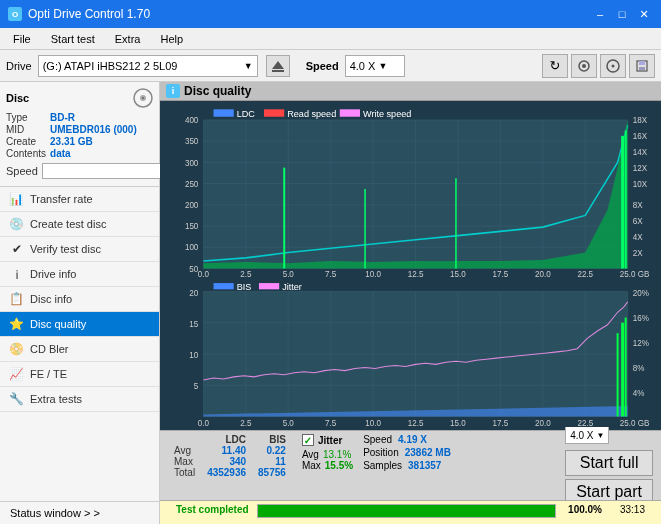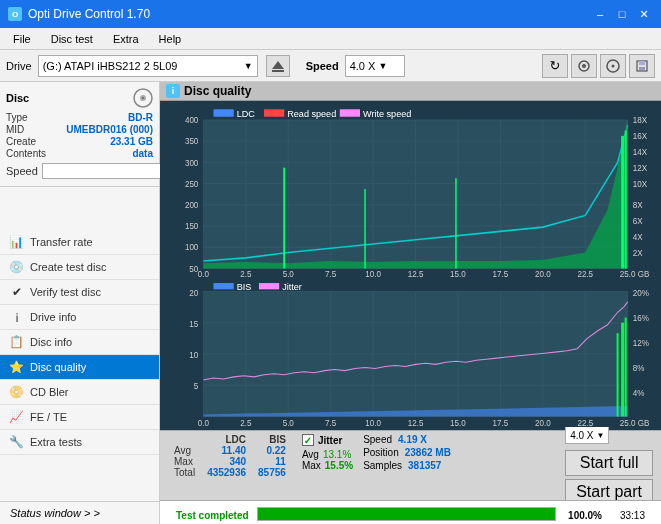--- a/index.html
+++ b/index.html
@@ -25,39 +25,39 @@
     .drive-eject-btn { width: 24px; height: 22px; background: #e0e0e0; border: 1px solid #aaa; display: flex; align-items: center; justify-content: center; cursor: pointer; margin-left: 2px; }
     .speed-label { font-size: 11px; font-weight: bold; }
     .speed-select { background: white; border: 1px solid #aaa; padding: 1px 4px; font-size: 11px; height: 22px; min-width: 60px; display: flex; align-items: center; }
     .drive-action-btns { display: flex; gap: 3px; margin-left: auto; }
     .drive-action-btn { width: 26px; height: 24px; background: #e0e0e0; border: 1px solid #aaa; display: flex; align-items: center; justify-content: center; cursor: pointer; font-size: 13px; }
 
     
     .main-layout { display: flex; height: calc(524px - 28px - 22px - 32px); }
 
     
-    .sidebar { width: 160px; background: #f5f5f5; border-right: 1px solid #ccc; display: flex; flex-direction: column; gap: 43px; }
+    .sidebar { width: 160px; background: #f5f5f5; border-right: 1px solid #ccc; display: flex; flex-direction: column; }
     .disc-section { padding: 6px; border-bottom: 1px solid #ccc; }
     .disc-header { display: flex; align-items: center; justify-content: space-between; margin-bottom: 4px; }
     .disc-title { font-size: 11px; font-weight: bold; }
     .disc-icon { width: 20px; height: 20px; }
     .disc-info-grid { display: grid; grid-template-columns: auto 1fr; gap: 1px 4px; font-size: 10px; }
     .disc-info-label { color: #333; }
-    .disc-info-value { color: #0066cc; font-weight: bold; text-align: right; }
+    .disc-info-value { color: #0066cc; font-weight: bold; }
     .disc-label-row { display: flex; align-items: center; gap: 4px; margin-top: 3px; }
     .disc-label-input { flex: 1; border: 1px solid #aaa; height: 16px; font-size: 10px; padding: 0 2px; background: white; }
     .disc-label-btn { width: 18px; height: 18px; background: #e0e0e0; border: 1px solid #aaa; display: flex; align-items: center; justify-content: center; cursor: pointer; font-size: 10px; }
 
     .sidebar-nav { display: flex; flex-direction: column; }
     .nav-item { padding: 5px 10px; cursor: pointer; font-size: 11px; border-bottom: 1px solid #e0e0e0; display: flex; align-items: center; gap: 6px; color: #333; }
     .nav-item.active { background: #0078d4; color: white; }
     .nav-item-icon { width: 14px; height: 14px; display: flex; align-items: center; justify-content: center; font-size: 12px; }
 
     .sidebar-bottom { margin-top: auto; border-top: 1px solid #ccc; }
-    .status-window-btn { padding: 5px 10px; cursor: pointer; font-size: 11px; display: flex; align-items: center; gap: 4px; background: #f5f5f5; font-style: italic; }
+    .status-window-btn { padding: 5px 10px; cursor: pointer; font-size: 11px; display: flex; align-items: center; gap: 4px; background: #f5f5f5; }
 
     
     .content-area { flex: 1; display: flex; flex-direction: column; background: #6d8da0; }
     
     
     .dq-header { background: #c0c0c0; padding: 2px 6px; display: flex; align-items: center; gap: 4px; border-bottom: 1px solid #999; }
     .dq-icon { width: 14px; height: 14px; background: #4fc3f7; border-radius: 2px; display: flex; align-items: center; justify-content: center; font-size: 9px; color: white; font-weight: bold; }
     .dq-title { font-size: 12px; font-weight: bold; }
 
     
@@ -77,21 +77,21 @@
     .stats-table td { padding: 0 6px; text-align: right; }
     .stats-table td:first-child { text-align: left; color: #333; }
     .stats-value-blue { color: #0066cc; font-weight: bold; }
     .checkbox-box { width: 12px; height: 12px; border: 1px solid #666; background: white; display: flex; align-items: center; justify-content: center; }
     .checkmark { color: #009900; font-size: 10px; font-weight: bold; }
 
     .buttons-area { display: flex; flex-direction: column; gap: 3px; margin-left: auto; align-self: center; }
     .action-btn { background: #e0e0e0; border: 1px solid #999; padding: 3px 10px; font-size: 16px; cursor: pointer; white-space: nowrap; }
 
     
-    .progress-area { background: #ffffff; border-top: 1px solid #aaa; padding: 3px 16px; display: flex; align-items: flex-end; gap: 8px; height: 24px; }
+    .progress-area { background: #fef9c3; border-top: 1px solid #aaa; padding: 3px 16px; display: flex; align-items: flex-start; gap: 8px; height: 24px; }
     .progress-label { font-size: 10px; color: #009900; font-weight: bold; }
     .progress-bar-container { flex: 1; height: 14px; background: white; border: 1px solid #aaa; }
     .progress-bar-fill { height: 100%; background: #00aa00; width: 100%; }
     .progress-percent { font-size: 10px; font-weight: bold; min-width: 38px; text-align: right; }
     .progress-time { font-size: 10px; min-width: 35px; text-align: right; }
 
     .speed-dropdown { background: white; border: 1px solid #aaa; padding: 1px 4px; font-size: 10px; height: 18px; display: flex; align-items: center; gap: 3px; }
     .dropdown-arrow { font-size: 8px; }
   </style>
 </head>
@@ -104,21 +104,21 @@
   </div>
   <div class="title-bar-controls">
     <button class="title-btn">–</button>
     <button class="title-btn">□</button>
     <button class="title-btn close">✕</button>
   </div>
 </div>
 
 <div class="menu-bar">
   <span class="menu-item">File</span>
-  <span class="menu-item">Disc test</span>
+  <span class="menu-item">Start test</span>
   <span class="menu-item">Extra</span>
   <span class="menu-item">Help</span>
 </div>
 
 <div class="drive-bar">
   <span class="drive-label">Drive</span>
   <div class="drive-select">
     <span class="drive-select-text">(G:)  ATAPI iHBS212  2 5L09</span>
     <span style="font-size:9px;">▼</span>
   </div>

